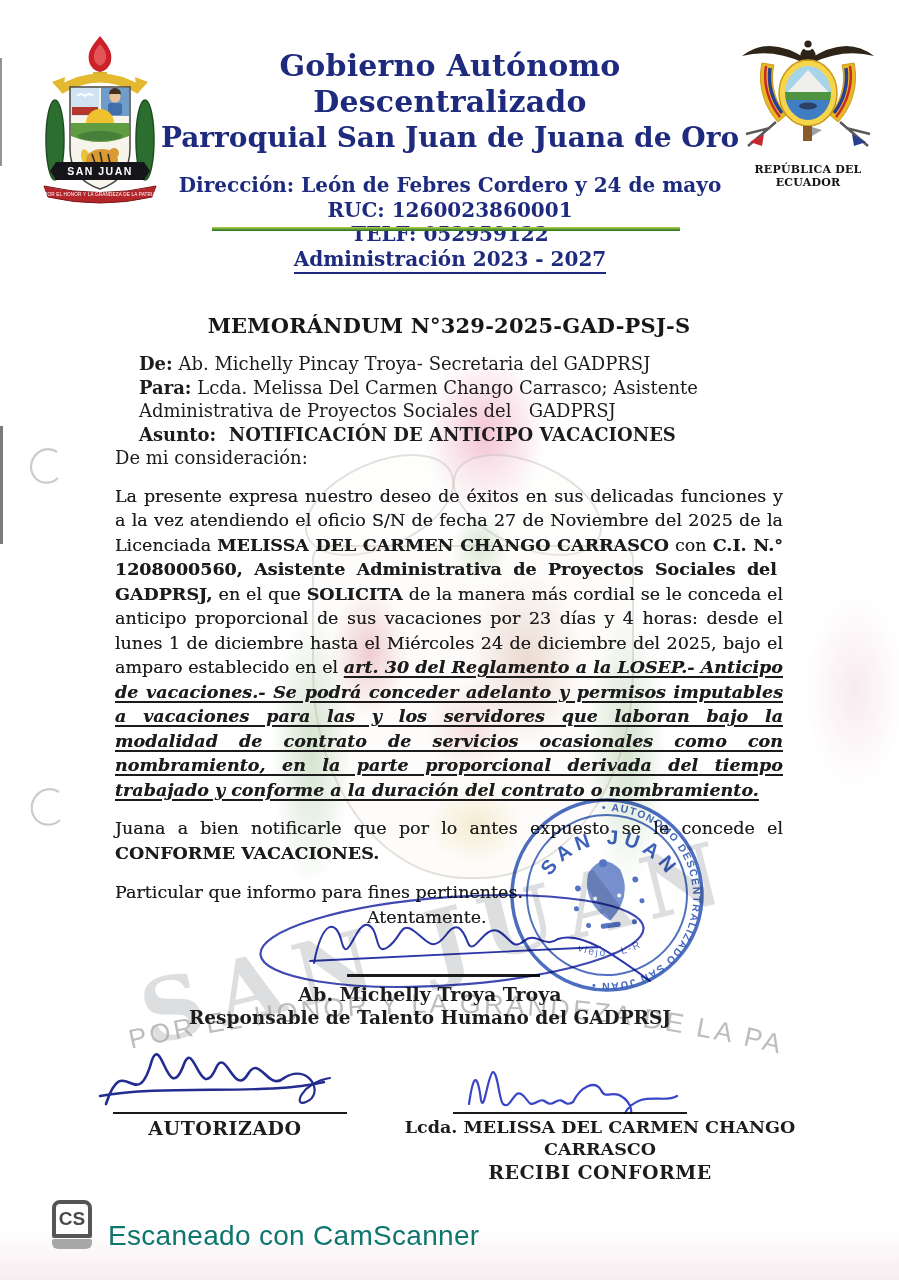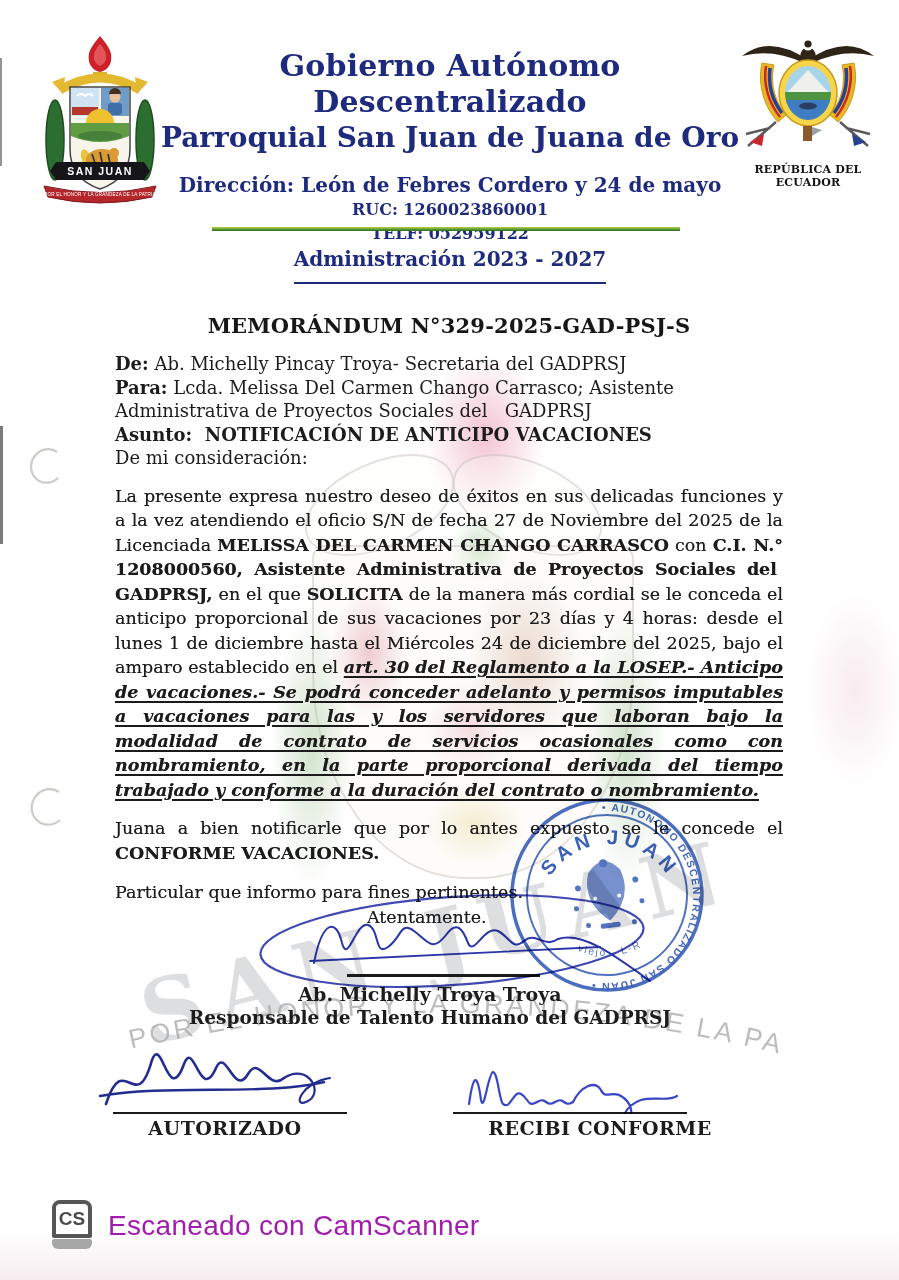--- a/index.html
+++ b/index.html
@@ -37,33 +37,33 @@
     background:radial-gradient(ellipse,rgba(238,205,215,.40),rgba(238,205,215,0) 70%);}
   .wm-bottom{position:absolute;left:0;top:1228px;width:899px;height:52px;
     background:linear-gradient(rgba(242,226,231,0),rgba(240,222,228,.55));}
   .edge-mark{position:absolute;background:#5a5a5a;}
   
   .hdr-text{position:absolute;left:160px;top:48px;width:580px;text-align:center;
     color:#1e2a7e;font-weight:700;}
   .hdr-l1{font-size:30px;line-height:36px;letter-spacing:.2px;}
   .hdr-l2{font-size:28px;line-height:36px;text-align:center;}
   .hdr-l3{font-size:20px;line-height:25px;margin-top:17px;}
-  .hdr-l4,.hdr-l5{font-size:16px;line-height:24px;}
+  .hdr-l4,.hdr-l5{font-size:20px;line-height:24px;}
   .hdr-admin{display:inline-block;font-size:20px;line-height:23px;margin-top:2px;
-    border-bottom:2.5px solid #1e2a7e;padding-bottom:11px;}
+    border-bottom:2.5px solid #1e2a7e;padding-bottom:1px;}
   .green-rule{position:absolute;left:212px;top:227px;width:468px;height:4px;
     background:linear-gradient(#b9d44b,#1e6b22);}
   .crest{position:absolute;}
   .ecu-caption{position:absolute;left:722px;top:163px;width:172px;text-align:center;
     font-size:11px;font-weight:700;color:#141414;letter-spacing:.2px;}
   
   .column{position:absolute;left:115px;top:313px;width:668px;z-index:2;}
   .memo-title{text-align:center;font-weight:700;font-size:21px;letter-spacing:.2px;
     margin-bottom:14px;color:#171717;}
-  .field-line{font-size:18px;line-height:23.5px;}
+  .field-line{font-size:18px;line-height:23.5px;margin-left:24px;}
   .fl{font-weight:700;}
   .fv-bold{font-weight:700;}
   .salutation{font-size:18px;line-height:23.5px;}
   .para{font-size:17.5px;line-height:24.5px;text-align:justify;margin-top:14px;
     color:#1b1b1b;text-shadow:0 0 .4px rgba(0,0,0,.55);}
   .seg-b{font-weight:700;}
   .seg-ref{font-weight:700;font-style:italic;text-decoration:underline;
     text-underline-offset:3px;text-decoration-thickness:1.6px;}
   .closing{font-size:17.5px;line-height:24px;margin-top:15px;
     text-shadow:0 0 .4px rgba(0,0,0,.55);}
@@ -84,22 +84,22 @@
   .sb-right{left:385px;top:1116px;width:430px;}
   .sb-name{font-size:17.5px;font-weight:700;line-height:22px;}
   .sb-role{font-size:19px;font-weight:700;line-height:25px;letter-spacing:.5px;}
   
   .footer{position:absolute;left:52px;top:1200px;display:flex;align-items:flex-start;z-index:2;}
   .cs-badge{width:40px;}
   .cs-box{height:30px;border:4px solid #555;border-radius:8px 8px 2px 2px;background:#fff;
     display:flex;align-items:center;justify-content:center;
     font-family:"Liberation Sans",sans-serif;font-weight:700;font-size:19px;color:#4a4a4a;}
   .cs-bar{height:10px;background:#a7a7a7;border-radius:2px 2px 6px 6px;margin-top:1px;}
-  .cs-text{margin-left:16px;margin-top:10px;font-family:"Liberation Sans",sans-serif;
-    font-size:28px;color:#a21caf;letter-spacing:.3px;}
+  .cs-text{margin-left:16px;margin-top:20px;font-family:"Liberation Sans",sans-serif;
+    font-size:28px;color:#0f766e;letter-spacing:.3px;}
   .overlay-svg{position:absolute;left:0;top:0;z-index:1;pointer-events:none;}
 </style>
 </head>
 <body>
 
 <div class="page">
 
   <div class="wm">
     <div class="wm-blob wm-flame"></div>
     <div class="wm-petal" style="left:300px;top:462px;width:155px;height:82px;transform:rotate(-24deg);"></div>
@@ -283,20 +283,21 @@
   </div>
 
   <svg class="sig-right" width="240" height="58" viewBox="0 0 240 58">
     <g stroke="#3946c5" fill="none" stroke-linecap="round">
       <path stroke-width="2.2" d="M14,48 C18,20 22,14 26,44 C29,58 33,18 38,16 C43,17 44,44 48,48 C56,54 58,34 66,38 C74,42 72,52 82,46 C92,40 90,52 100,46 C110,40 108,52 118,46"></path>
       <path stroke-width="2.2" d="M118,46 C126,30 140,24 146,34 C150,44 158,34 166,40 C176,46 180,58 172,66 C164,70 168,50 186,44 C200,40 212,46 222,40"></path>
     </g>
   </svg>
   <div class="sig-underline" style="left:453px;top:1112px;width:234px;height:1.8px;"></div>
   <div class="sign-block sb-right">
+    <div class="sb-name">Lcda. MELISSA DEL CARMEN CHANGO CARRASCO</div>
     <div class="sb-role">RECIBI CONFORME</div>
   </div>
 
   <div class="footer">
     <div class="cs-badge">
       <div class="cs-box">CS</div>
       <div class="cs-bar"></div>
     </div>
     <div class="cs-text">Escaneado con CamScanner</div>
   </div>

